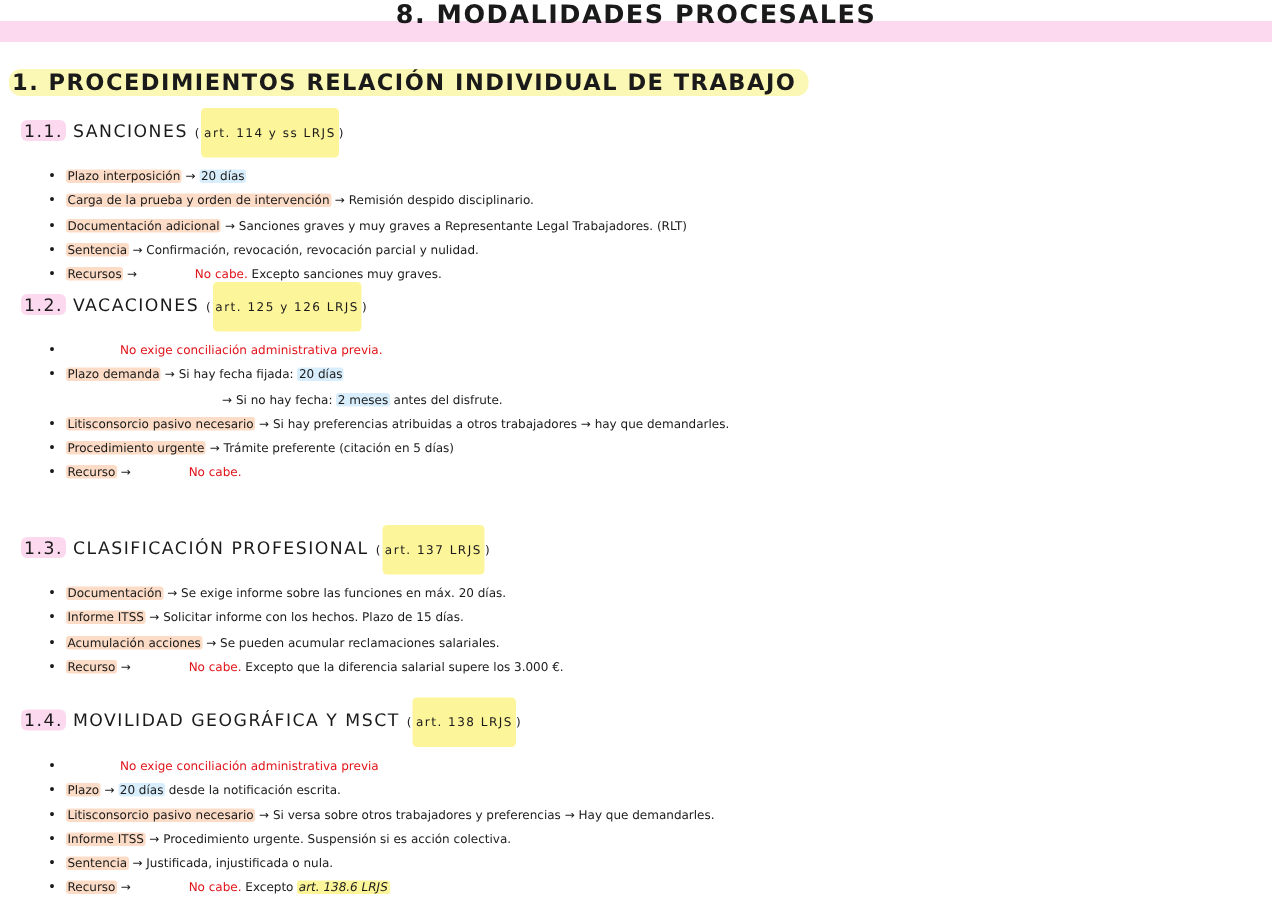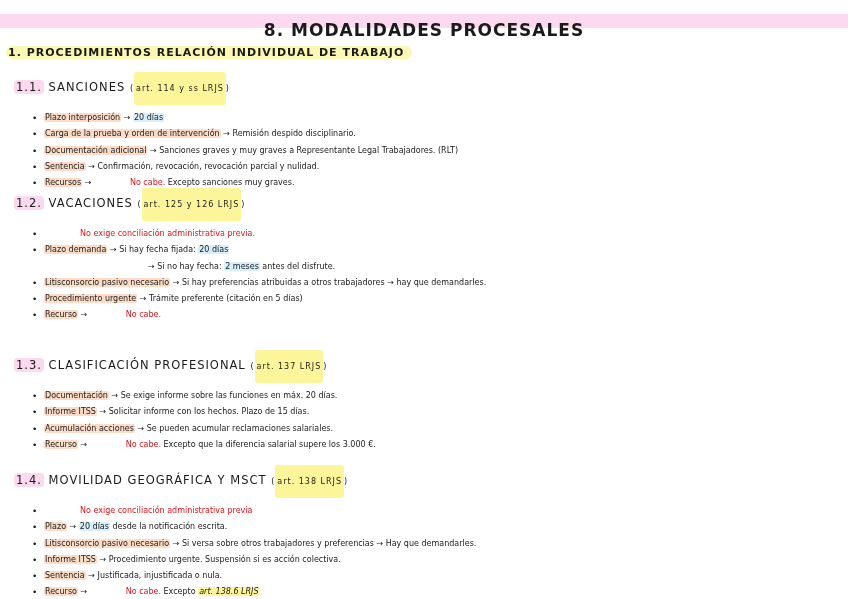--- a/index.html
+++ b/index.html
@@ -1,21 +1,21 @@
 <!DOCTYPE html>
 <html><head>
 <meta charset="utf-8">
 <style>
   html, body { margin:0; padding:0; background:#ffffff; }
   body { width:848px; height:599px; overflow:hidden; position:relative;
          font-family:"DejaVu Sans", sans-serif; color:#1a1a1a; }
   .title-band { position:absolute; left:0; top:14px; width:848px; height:14px; background:#fcd9ee; }
-  .title { position:absolute; top:20px; left:0; width:848px; text-align:center;
+  .title { position:absolute; top:0; left:0; width:848px; text-align:center;
            font-size:17px; font-weight:bold; letter-spacing:1px; }
-  .h1 { position:absolute; left:6px; top:46px; font-size:11px; font-weight:bold; letter-spacing:1px;
+  .h1 { position:absolute; left:6px; top:46px; font-size:15px; font-weight:bold; letter-spacing:1px;
         background:#fbf7b5; border-radius:8px; padding:0 8px 0 2px; }
   .section { position:absolute; left:14px; }
   .sec-head { font-size:11.5px; letter-spacing:1px; margin:0 0 3px 0; white-space:nowrap; }
   .sec-num { background:#fcd9ee; border-radius:4px; padding:0 2px; }
   .sec-ref-hl { background:#fdf59a; border-radius:3px; padding:12px 2px; font-size:8px; }
   .sec-ref { font-size:8px; }
   ul { list-style:none; margin:16px; padding:0; }
   li { font-size:8px; line-height:16.3px; white-space:nowrap; position:relative; padding-left:14px; }
   li::before { content:"•"; position:absolute; left:2px; top:0; font-size:9px; }
   li.indent { padding-left:118px; }

